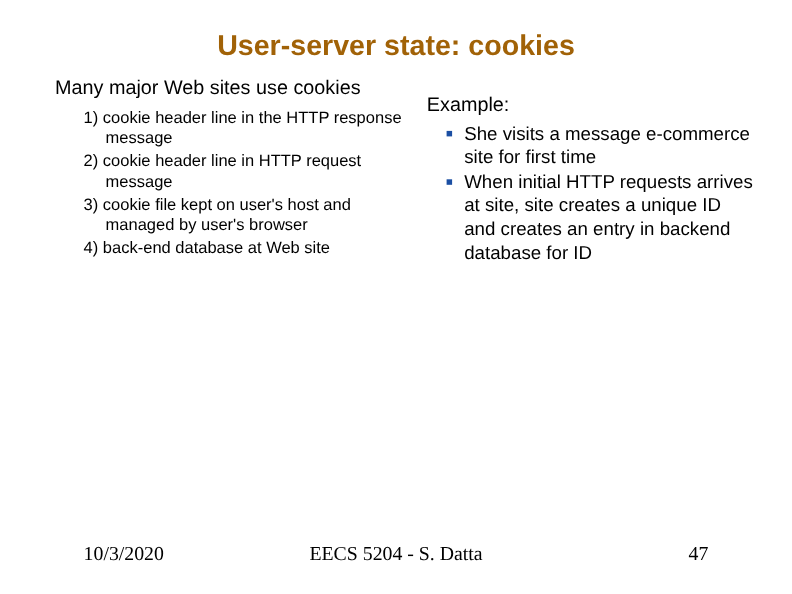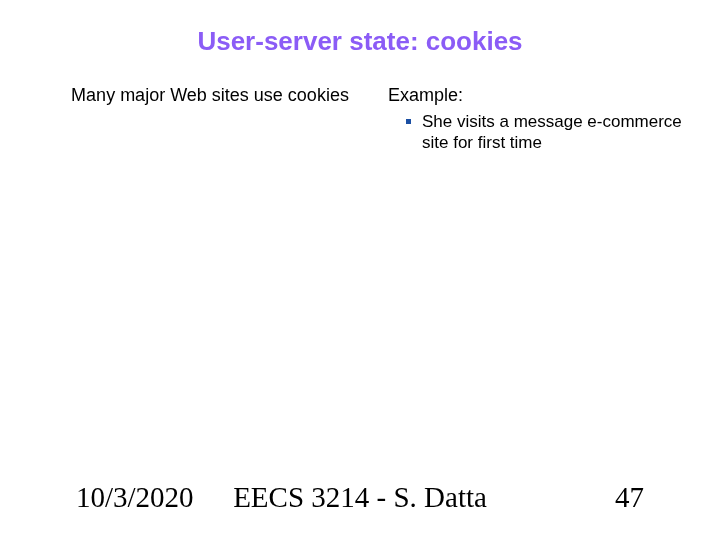--- a/index.html
+++ b/index.html
@@ -15,28 +15,27 @@
     width:720px;height:540px;
     position:relative;
     box-sizing:border-box;
   }
   .title{
     position:absolute;
     top:26px;left:0;right:0;
     text-align:center;
     font-weight:bold;
     font-size:26px;
-    color:#8b5cf6;
+    color:#a16207;
     font-family:Verdana,Geneva,sans-serif;
   }
   .left-col{
     position:absolute;
-    left:50px;top:84px;
+    left:50px;top:68px;
     width:320px;
-    text-align:center;
   }
   .right-col{
     position:absolute;
     left:388px;top:84px;
     width:300px;
   }
   .lead{
     font-size:18px;
     line-height:1.25;
     margin-bottom:2px;
@@ -69,21 +68,21 @@
     position:absolute;
     left:18px;top:8px;
     width:5px;height:5px;
     background:#1b4fa3;
   }
   .footer{
     position:absolute;
     left:0;right:0;bottom:26px;
     height:26px;
     font-family:"Times New Roman",Times,serif;
-    font-size:29px;
+    font-size:18px;
   }
   .f-date{
     position:absolute;left:76px;bottom:0;
   }
   .f-course{
     position:absolute;left:0;right:0;bottom:0;
     text-align:center;
   }
   .f-page{
     position:absolute;right:76px;bottom:0;
@@ -91,28 +90,35 @@
 </style>
 </head>
 <body>
 
 <div class="slide">
 
   <div class="title">User-server state: cookies</div>
 
   <div class="left-col">
     <div class="lead">Many major Web sites use cookies</div>
+    <div class="components">
+      <div class="comp-item">1) cookie header line in the HTTP response message</div>
+      <div class="comp-item">2) cookie header line in HTTP request message</div>
+      <div class="comp-item">3) cookie file kept on user's host and managed by user's browser</div>
+      <div class="comp-item">4) back-end database at Web site</div>
+    </div>
   </div>
 
   <div class="right-col">
     <div class="lead ul">Example:</div>
     <div class="ex-list">
       <div class="ex-item">She visits a message e-commerce site for first time</div>
+      <div class="ex-item">When initial HTTP requests arrives at site, site creates a unique ID and creates an entry in backend database for ID</div>
     </div>
   </div>
 
   <div class="footer">
     <div class="f-date">10/3/2020</div>
-    <div class="f-course">EECS 3214 - S. Datta</div>
+    <div class="f-course">EECS 5204 - S. Datta</div>
     <div class="f-page">47</div>
   </div>
 
 </div>
 
 </body></html>

